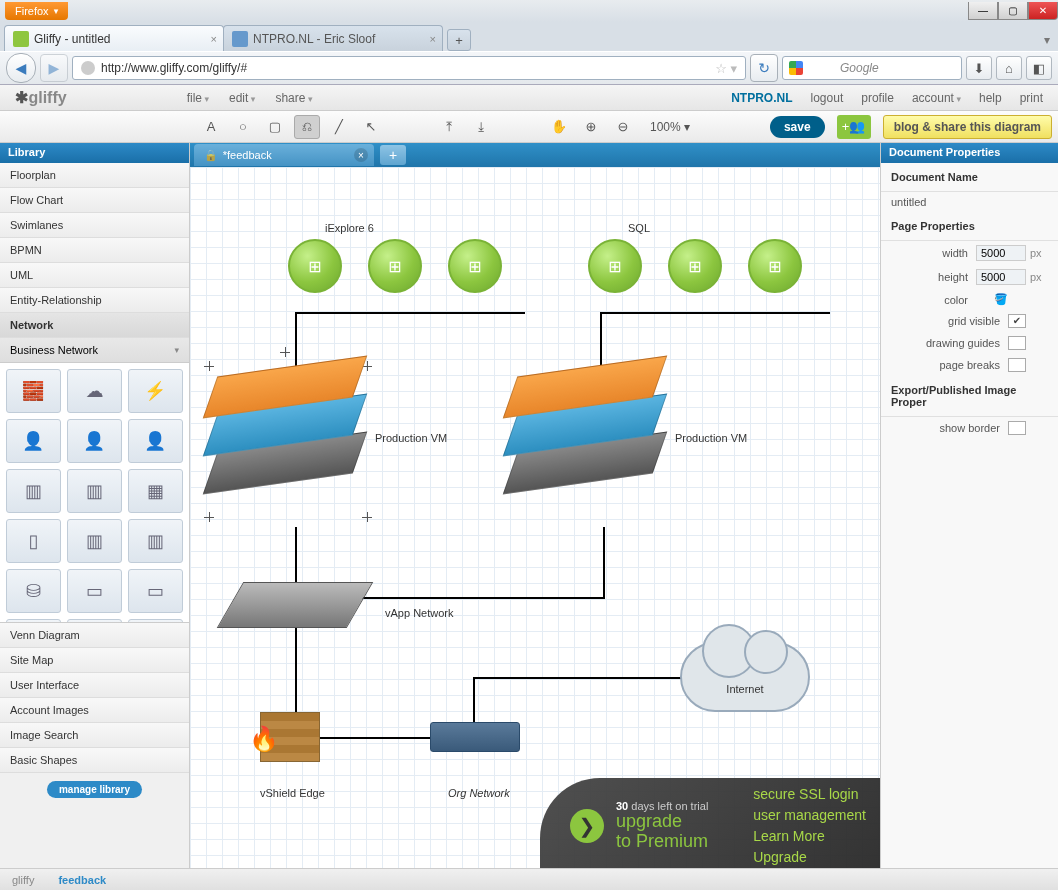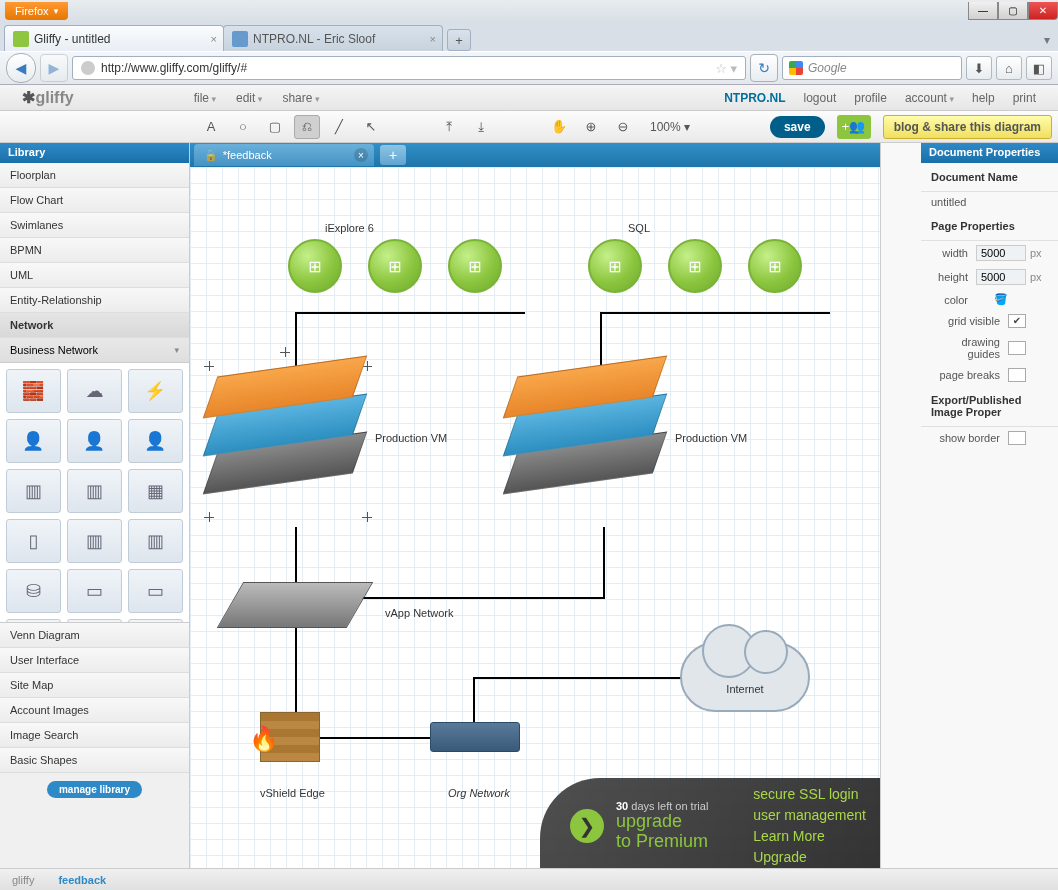--- a/index.html
+++ b/index.html
@@ -23,29 +23,29 @@
 .tab-icon.n { background:#69c;}
 .tab-new { width:24px; height:22px; background:linear-gradient(#d8e2ec,#c8d2dc); border:1px solid #a0b0c0; border-radius:3px; display:flex; align-items:center; justify-content:center; font-size:13px; color:#555; margin-left:5px;}
 
 
 .url-bar { height:34px; background:linear-gradient(#f4f6f9,#e4e8ec); border-top:1px solid #fff; border-bottom:1px solid #aab; display:flex; align-items:center; padding:0 6px; gap:4px;}
 .nav-btn { width:28px; height:28px; border-radius:4px; border:1px solid #a8b0b8; background:linear-gradient(#fff,#e8ecf0); display:flex; align-items:center; justify-content:center; color:#3a7bbd; font-size:14px;}
 .nav-btn.back { border-radius:14px; width:30px; height:30px;}
 .url-input { flex:1; height:24px; border:1px solid #a0b0c0; border-radius:3px; background:#fff; padding:0 8px; display:flex; align-items:center; font-size:12px; color:#333;}
 .url-input .globe { width:14px; height:14px; border-radius:50%; background:#ccc; margin-right:6px;}
 .url-input .star { margin-left:auto; color:#bbb; font-size:13px;}
-.search-box { width:180px; height:24px; border:1px solid #a0b0c0; border-radius:3px; background:#fff; display:flex; align-items:center; padding:0 6px; font-size:12px; color:#888; font-style:italic;}
+.search-box { width:180px; height:24px; border:1px solid #a0b0c0; border-radius:3px; background:#fff; display:flex; align-items:center; padding:0 6px; font-size:12px; color:#888; font-style:italic;gap:32px;}
 .search-box .sicon{ width:14px; height:14px; margin-right:5px; background:conic-gradient(#4285f4 0 90deg,#ea4335 90deg 180deg,#fbbc05 180deg 270deg,#34a853 270deg 360deg); border-radius:2px;}
 .tb-btn { width:26px; height:24px; border:1px solid #b0b8c0; border-radius:3px; background:linear-gradient(#fff,#e8ecf0); display:flex; align-items:center; justify-content:center; font-size:13px; color:#555;}
 
 
 .app { position:relative; height:805px; background:#fafafa;}
 
 
-.g-top { height:26px; background:linear-gradient(#f5f5f5,#e6e6e6); border-bottom:1px solid #ccc; display:flex; align-items:center; padding:0 22px; font-size:12px; color:#666;}
+.g-top { height:26px; background:linear-gradient(#f5f5f5,#e6e6e6); border-bottom:1px solid #ccc; display:flex; align-items:center; padding:0 15px; font-size:12px; color:#666;}
 .g-logo { font-size:16px; font-weight:bold; color:#555;}
 .g-logo span { color:#888;}
 .g-menus { margin-left:120px; display:flex; gap:20px;}
 .g-menu-item::after { content:" ▾"; font-size:9px; color:#999;}
 .g-right { margin-left:auto; display:flex; gap:18px; align-items:center;}
 .g-user { color:#006f9e; font-weight:bold;}
 
 
 .g-toolbar { height:32px; background:linear-gradient(#fcfcfc,#eaeaea); border-bottom:1px solid #ccc; display:flex; align-items:center; padding-left:198px; gap:6px; font-size:13px; color:#555;}
 .tool { width:26px; height:24px; display:flex; align-items:center; justify-content:center; border-radius:3px;}
@@ -97,21 +97,21 @@
 .cloud { width:130px; height:70px; background:#e0e6ea; border:2px solid #9ab; border-radius:40px; position:relative; display:flex; align-items:center; justify-content:center;}
 .cloud::before,.cloud::after{content:"";position:absolute;background:#e0e6ea;border:2px solid #9ab;border-radius:50%;}
 .cloud::before{width:50px;height:50px;top:-20px;left:20px;}
 .cloud::after{width:40px;height:40px;top:-14px;right:20px;}
 .firewall{ width:60px; height:50px; background:repeating-linear-gradient(0deg,#b84 0 8px,#a73 8px 16px); border:1px solid #863; position:relative;}
 .firewall::before{content:"🔥"; position:absolute; left:-12px; top:12px; font-size:24px;}
 .netswitch{ width:90px; height:30px; background:linear-gradient(#5a7a9a,#3a5a7a); border:1px solid #2a4a6a; border-radius:3px;}
 .line { position:absolute; background:#000;}
 
 
-.rpanel { width:178px; background:#f8f8f8; border-left:1px solid #ccc; font-size:11px;padding-left:40px;}
+.rpanel { width:178px; background:#f8f8f8; border-left:1px solid #ccc; font-size:11px;}
 .rp-header { height:20px; background:linear-gradient(#2d8ac7,#1a6fa8); color:#fff; font-weight:bold; padding:3px 8px;}
 .rp-section { padding:8px 10px; border-bottom:1px solid #e0e0e0;}
 .rp-section b { font-size:11px; color:#333;}
 .rp-row { display:flex; align-items:center; padding:4px 10px; font-size:11px; color:#555;}
 .rp-row label { flex:1; text-align:right; padding-right:8px;}
 .rp-row input[type=text]{ width:50px; border:1px solid #ccc; padding:1px 4px; font-size:11px; background:#eef2f5;}
 .rp-row .unit { width:22px; text-align:left; padding-left:4px; color:#888;}
 .rp-chk { width:18px; height:14px; border:1px solid #aaa; background:#fff;}
 .rp-chk.on::before { content:"✔"; font-size:10px; color:#444; display:block; text-align:center; line-height:12px;}
 
@@ -236,22 +236,22 @@
         <div class="shape">▥</div>
         <div class="shape">▥</div>
         <div class="shape">⛁</div>
         <div class="shape">▭</div>
         <div class="shape">▭</div>
         <div class="shape">▣</div>
         <div class="shape">▣</div>
         <div class="shape">▣</div>
       </div>
       <div class="lib-item">Venn Diagram</div>
+      <div class="lib-item">Site Map</div>
       <div class="lib-item">User Interface</div>
-      <div class="lib-item">Site Map</div>
       <div class="lib-item">Account Images</div>
       <div class="lib-item">Image Search</div>
       <div class="lib-item">Basic Shapes</div>
       <div class="manage-lib">manage library</div>
     </div>
 
     <div class="canvas-wrap">
       <div class="doc-tabs">
         <div class="doc-tab">
           <span class="lock">🔒</span>

